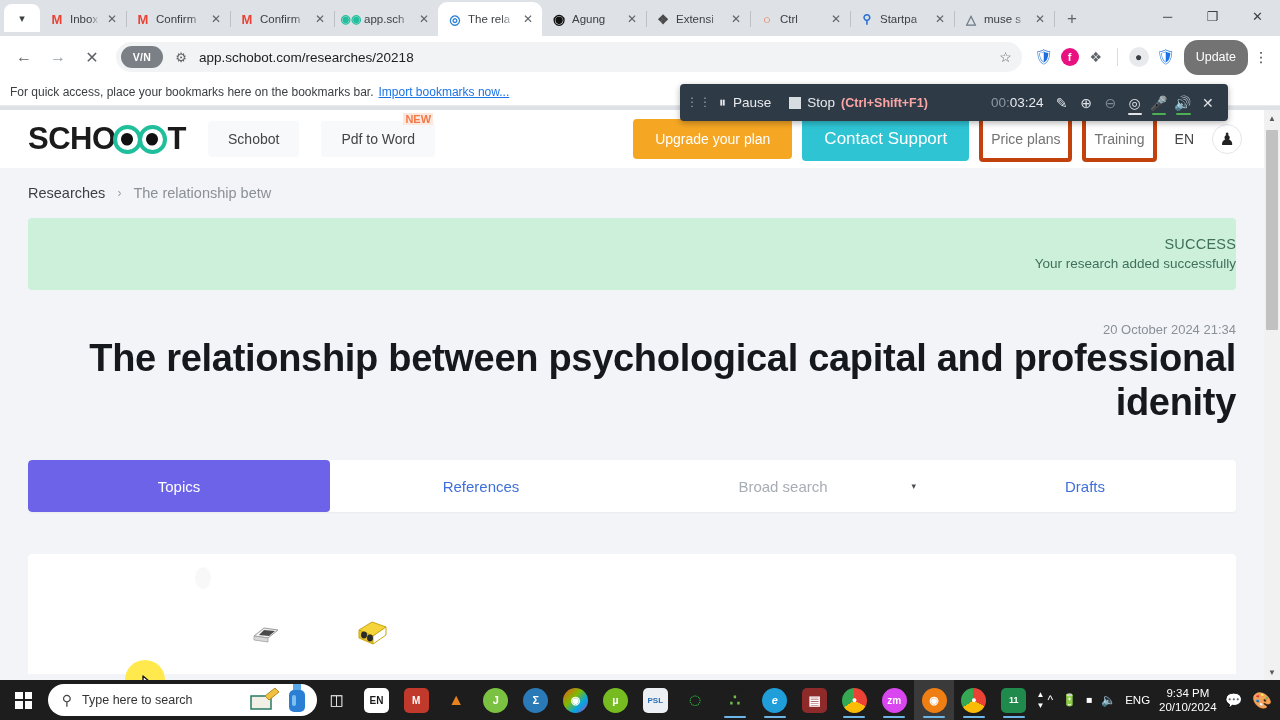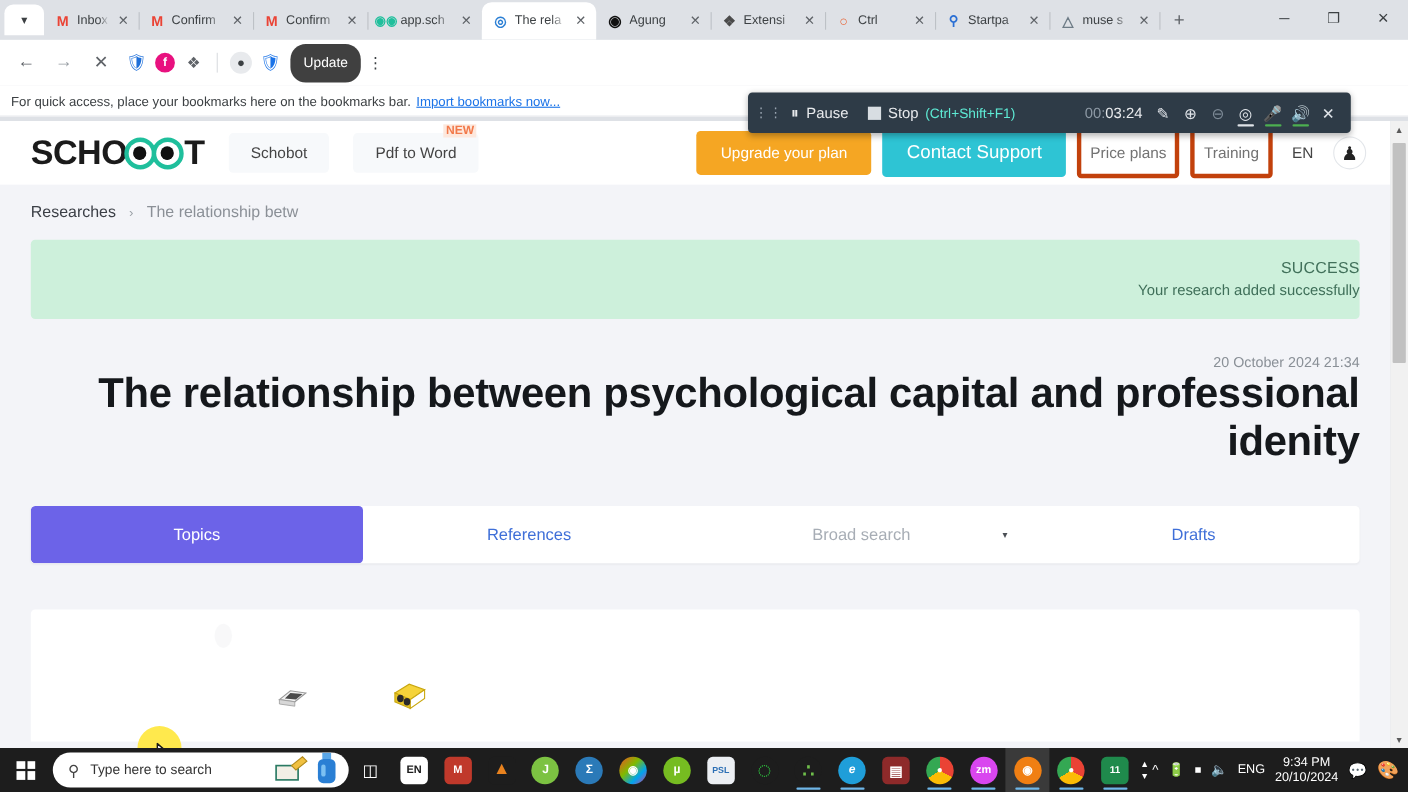--- a/index.html
+++ b/index.html
@@ -81,21 +81,21 @@
   }
   .url { flex: 1 1 auto; font-size: 13.5px; color: #202124; }
   .star { color: #5f6368; font-size: 14px; padding-right: 4px; }
   .ext-icons { display: flex; align-items: center; gap: 7px; padding-left: 4px; }
   .ext {
     width: 20px; height: 20px; display: flex; align-items: center;
     justify-content: center; font-size: 11px; color: #5f6368;
   }
   .vdiv { width: 1px; height: 18px; background: #dadce0; margin: 0 4px; }
   .updatebtn {
-    height: 35px; background: #404040; color: #fff; border-radius: 14px;
+    height: 35px; background: #737373; color: #fff; border-radius: 14px;
     font-size: 12.5px; padding: 0 12px; display: flex; align-items: center;
     margin-left: 6px;
   }
   .kebab { width: 22px; text-align: center; color: #3c4043; font-size: 14px; }
 
   .bookmarkbar {
     height: 28px; background: #fff; display: flex; align-items: center;
     padding-left: 10px; font-size: 12px; color: #3c4043; gap: 5px;
     border-bottom: 1px solid #e8eaed;
   }
@@ -108,21 +108,21 @@
     padding: 0 8px; gap: 0; color: #e8eaed; z-index: 40;
     box-shadow: 0 2px 6px rgba(0,0,0,.3);
   }
   .rec-grip {
     width: 22px; display: flex; justify-content: center; color: #9aa5b1; font-size: 12px;
     letter-spacing: 1px; line-height: 7px;
   }
   .rec-item { display: flex; align-items: center; gap: 6px; padding: 0 9px; font-size: 13.5px; }
   .rec-pause-glyph { color: #e8eaed; font-size: 14px; letter-spacing: 1px; }
   .rec-stop-sq { width: 12px; height: 12px; background: #d8dde2; }
-  .rec-dim { color: #5eead4; font-size: 12.5px; }
+  .rec-dim { color: #fca5a5; font-size: 12.5px; font-weight: bold; }
   .rec-time { font-size: 13.5px; padding: 0 6px; }
   .rec-time .lead { color: #8c98a4; margin-left: 48px; }
   .rec-ic {
     width: 26px; height: 28px; display: flex; align-items: center;
     justify-content: center; font-size: 14px; color: #dfe3e8; position: relative;
   }
   .rec-ic.dimmed { color: #7d8a96; }
   .rec-ic .ul { position: absolute; bottom: 2px; left: 5px; right: 5px; height: 2px; border-radius: 1px; }
 
   
@@ -370,20 +370,26 @@
       <div>❐</div>
       <div>✕</div>
     </div>
   </div>
 
   <div class="toolbar">
     <div class="navbtn">←</div>
     <div class="navbtn" style="color:#9aa0a6">→</div>
     <div class="navbtn">✕</div>
 
+    <div class="omnibox">
+      <span class="vpn-chip">V/N</span>
+      <span class="ext" style="font-size:13px">⚙</span>
+      <span class="url">app.schobot.com/researches/20218</span>
+      <span class="star">☆</span>
+    </div>
 
     <div class="ext-icons">
       <span class="ext" style="color:#1e6fd9;font-size:15px">🛡</span>
       <span class="ext" style="background:#e8117f;color:#fff;border-radius:50%;width:18px;height:18px;font-size:11px;font-weight:bold">f</span>
       <span class="ext" style="font-size:14px">❖</span>
       <span class="vdiv"></span>
       <span class="ext" style="background:#e8eaed;border-radius:50%;width:20px;height:20px;font-size:12px;color:#3c4043">●</span>
       <span class="ext" style="color:#1a73e8;font-size:15px">🛡</span>
     </div>
     <div class="updatebtn">Update</div>

